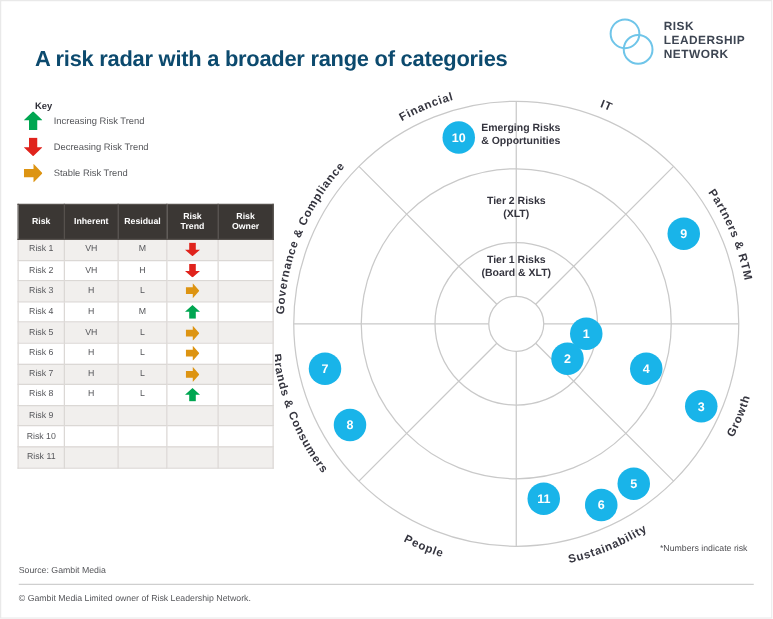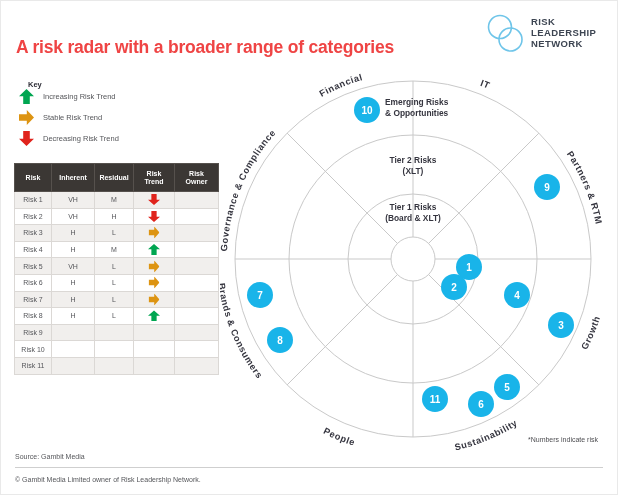--- a/index.html
+++ b/index.html
@@ -2,22 +2,22 @@
 <html><head>
 <meta charset="utf-8">
 <style>
   html,body { margin:0; padding:0; background:#fff; }
   .page {
     position:relative; width:618px; height:495px; background:#ffffff;
     overflow:hidden; font-family:"Liberation Sans", sans-serif;
     box-shadow: inset 0 0 0 1px #e9e9e9;
   }
   .title {
-    position:absolute; left:16px; top:27px; font-size:17.5px; font-weight:700;
-    color:#ef4444; letter-spacing:-0.2px; line-height:1;
+    position:absolute; left:28px; top:27px; font-size:17.5px; font-weight:700;
+    color:#0c4a6e; letter-spacing:-0.2px; line-height:1;
   }
   
   .logo { position:absolute; left:486px; top:12px; display:flex; align-items:flex-start; }
   .logo-text { margin-left:3px; font-size:9.5px; font-weight:700; color:#3d4552;
     letter-spacing:0.4px; line-height:11px; padding-top:4px; }
   
   .key-heading { position:absolute; left:28px; top:80px; font-size:7.5px; font-weight:700; color:#2d2d36; }
   .key-items { position:absolute; left:19px; top:89px; }
   .key-item { display:flex; align-items:center; height:15px; margin-bottom:6px; }
   .key-item .label { margin-left:9px; font-size:7.5px; color:#55565a; }
@@ -68,26 +68,26 @@
     </div>
   </div>
 
   <div class="key-heading">Key</div>
   <div class="key-items" id="key-items">
       <div class="key-item">
         <span class="arrow key-size up" style="background: rgb(0, 166, 81);"></span>
         <span class="label">Increasing Risk Trend</span>
       </div>
       <div class="key-item">
+        <span class="arrow key-size down" style="background: rgb(224, 35, 28);"></span>
+        <span class="label">Decreasing Risk Trend</span>
+      </div>
+      <div class="key-item">
         <span class="arrow key-size right" style="background: rgb(221, 148, 18);"></span>
         <span class="label">Stable Risk Trend</span>
-      </div>
-      <div class="key-item">
-        <span class="arrow key-size down" style="background: rgb(224, 35, 28);"></span>
-        <span class="label">Decreasing Risk Trend</span>
       </div>
     </div>
 
   <table class="risk-table">
     <thead>
         <tr id="risk-table-head">
           <th style="width: 36px;">Risk</th>
           <th style="width: 42px;">Inherent</th>
           <th style="width: 38px;">Residual</th>
           <th style="width: 40px;">Risk<br>Trend</th>

